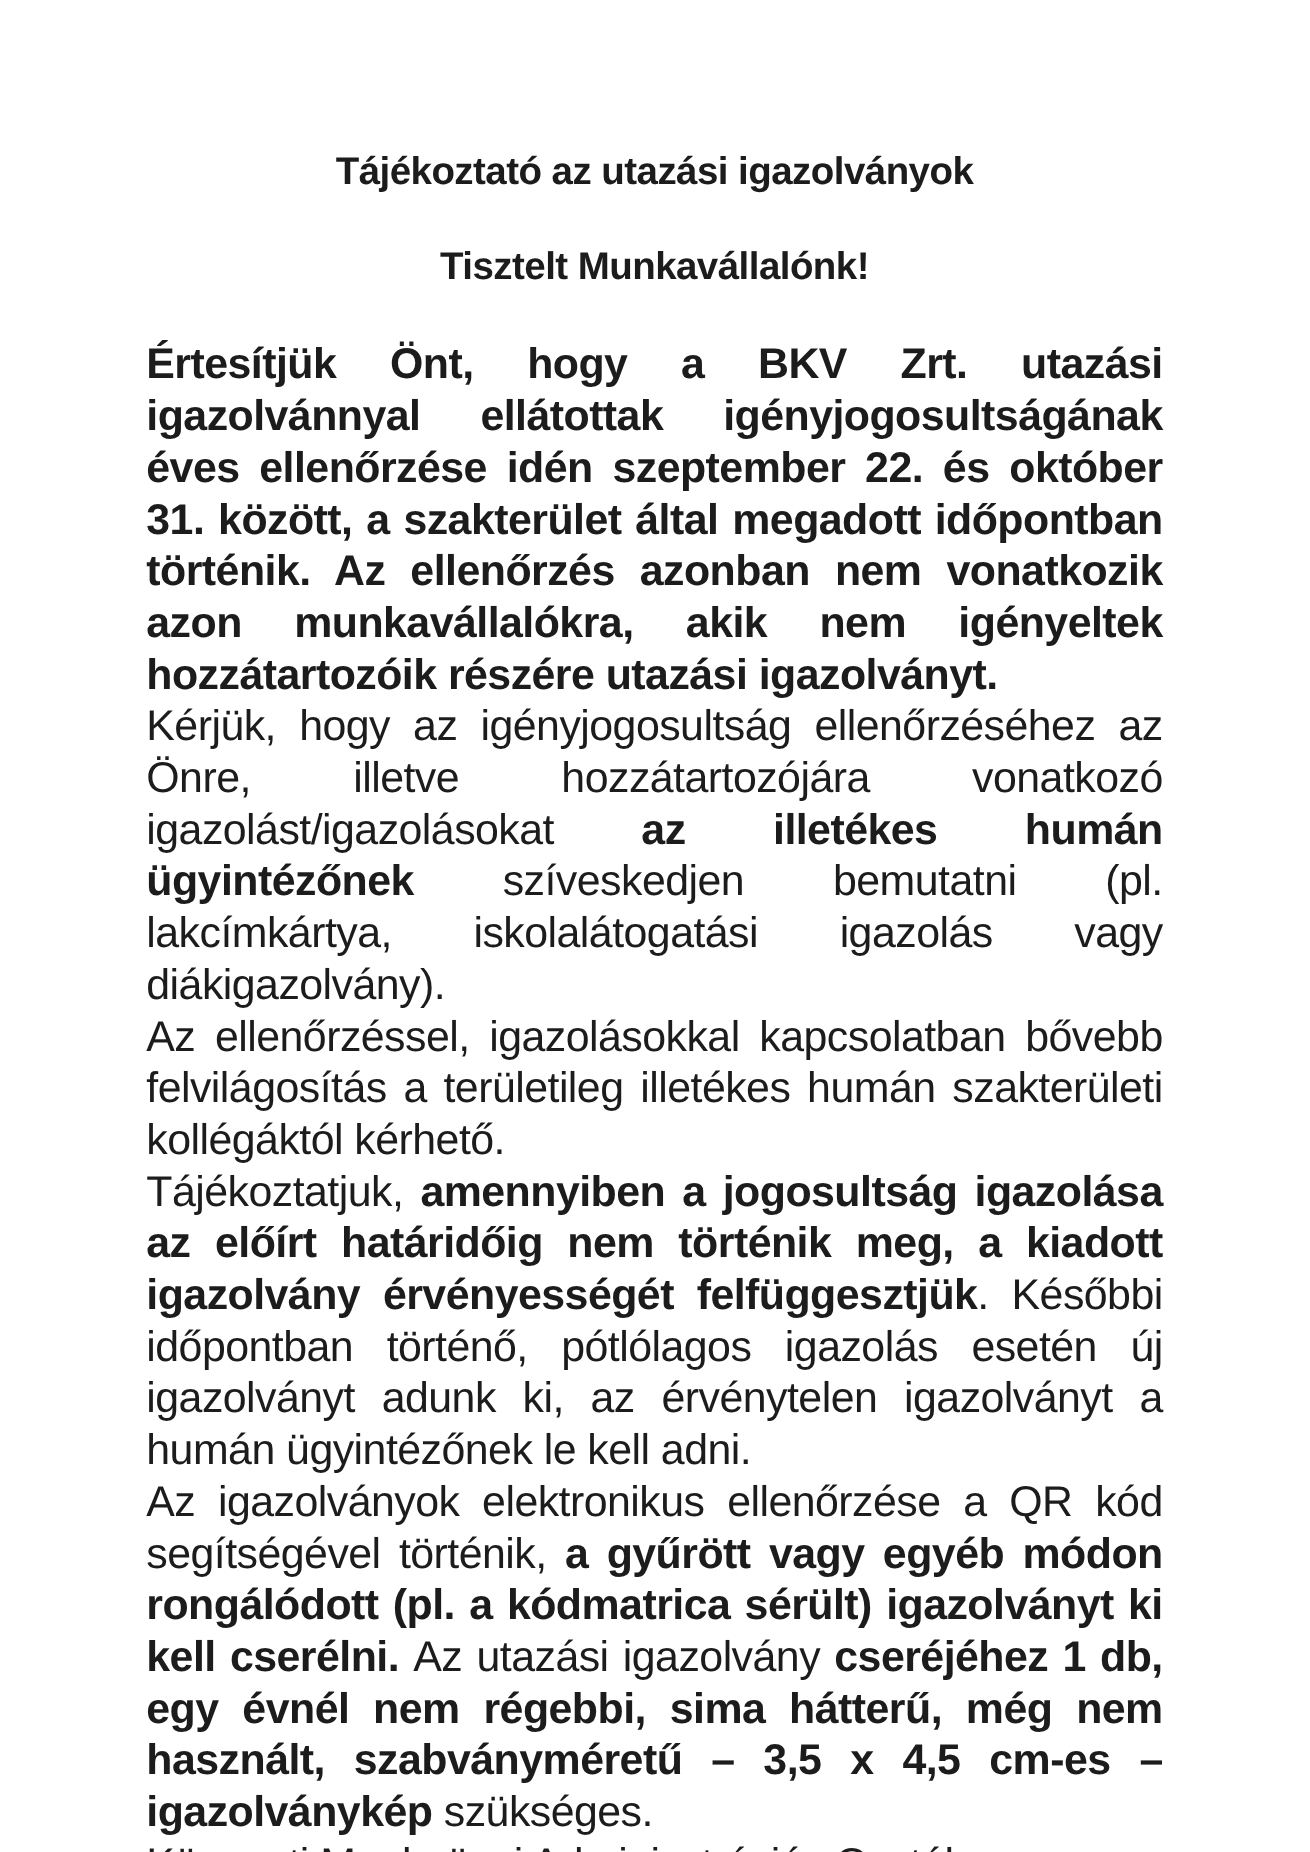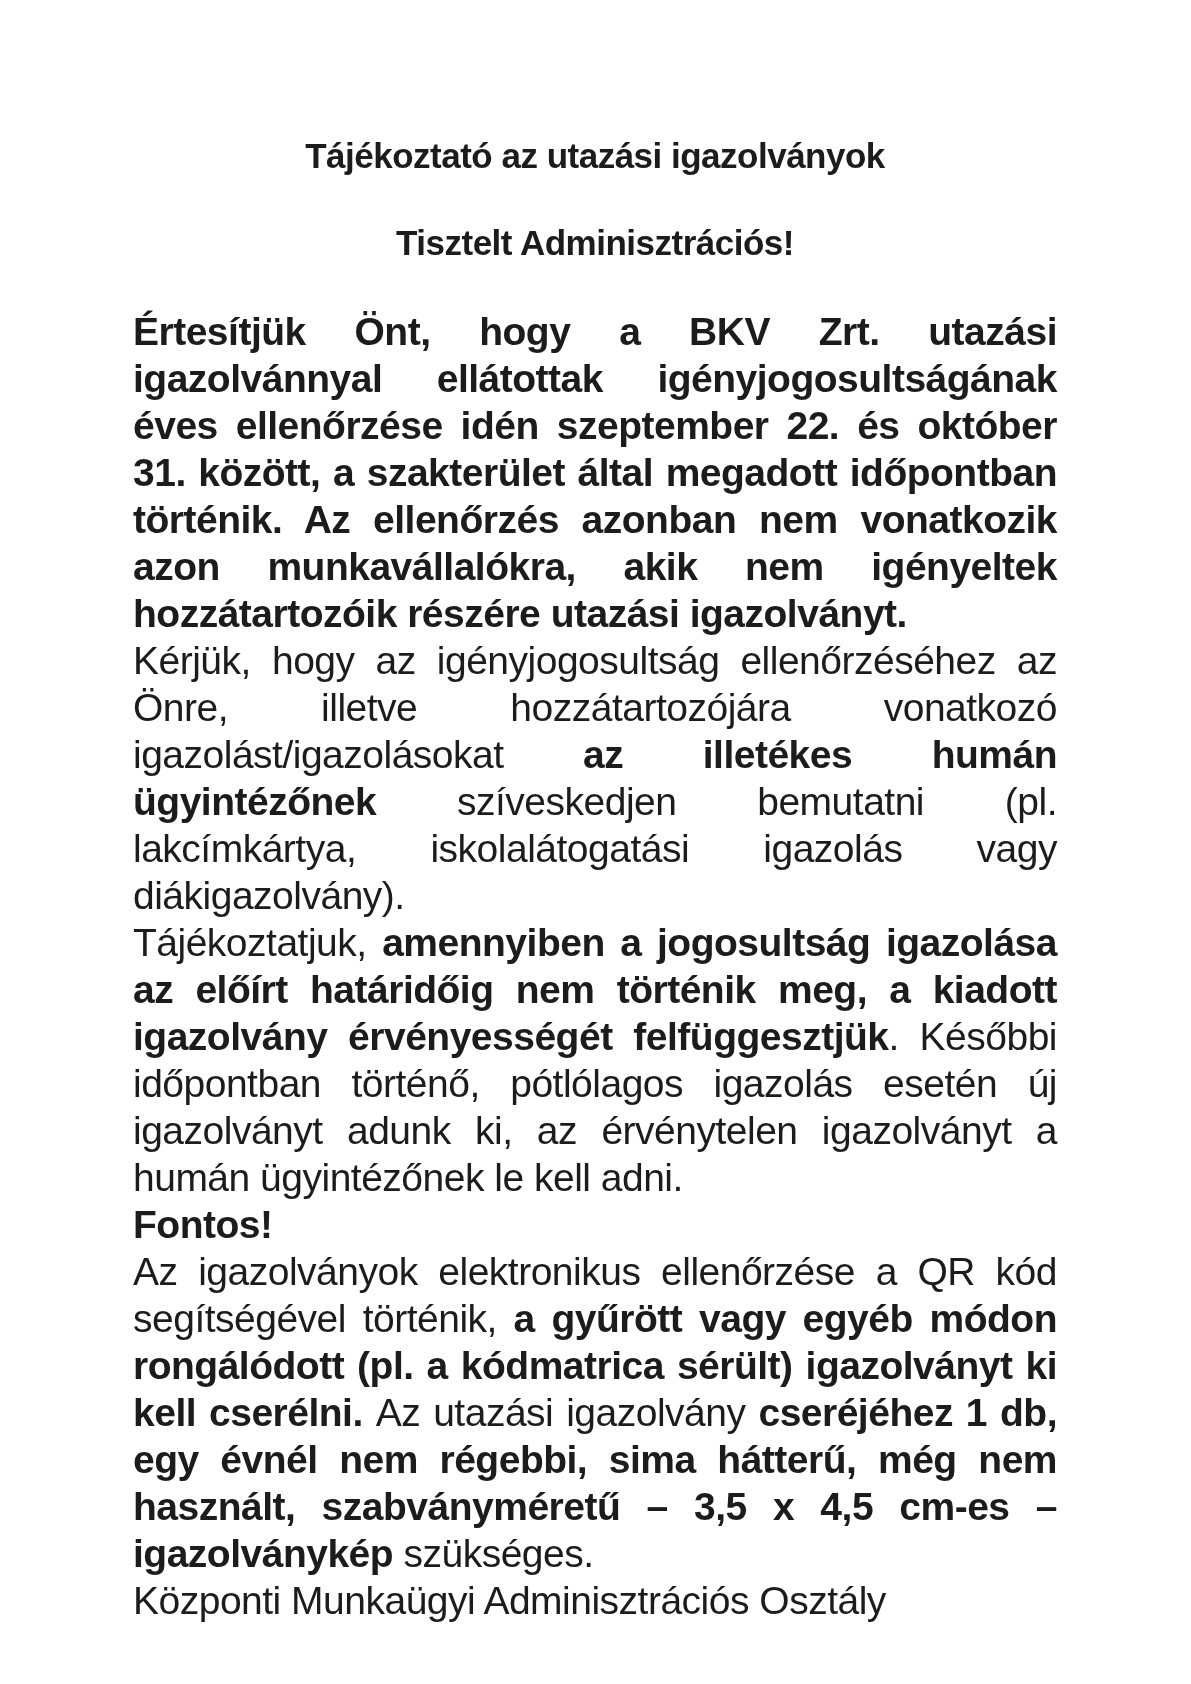--- a/index.html
+++ b/index.html
@@ -49,23 +49,23 @@
   }
 </style>
 </head>
 <body>
 
 <div class="page">
   <h1 class="doc-title">
     <span>Tájékoztató az utazási igazolványok</span><br>
   </h1>
 
-  <div class="salutation">Tisztelt Adminisztrációs!</div>
+  <div class="salutation">Tisztelt Munkavállalónk!</div>
 
   <div class="body-text" id="body-text">
       <p><span class="b">Értesítjük Önt, hogy a BKV Zrt. utazási igazolvánnyal ellátottak igényjogosultságának éves ellenőrzése idén szeptember 22. és október 31. között, a szakterület által megadott időpontban történik. Az ellenőrzés azonban nem vonatkozik azon munkavállalókra, akik nem igényeltek hozzátartozóik részére utazási igazolványt.</span></p>
       <p><span>Kérjük, hogy az igényjogosultság ellenőrzéséhez az Önre, illetve hozzátartozójára vonatkozó igazolást/igazolásokat </span><span class="b">az illetékes humán ügyintézőnek </span><span>szíveskedjen bemutatni (pl. lakcímkártya, iskolalátogatási igazolás vagy diákigazolvány).</span></p>
+      <p><span>Az ellenőrzéssel, igazolásokkal kapcsolatban bővebb felvilágosítás a területileg illetékes humán szakterületi kollégáktól kérhető.</span></p>
       <p><span>Tájékoztatjuk, </span><span class="b">amennyiben a jogosultság igazolása az előírt határidőig nem történik meg, a kiadott igazolvány érvényességét felfüggesztjük</span><span>. Későbbi időpontban történő, pótlólagos igazolás esetén új igazolványt adunk ki, az érvénytelen igazolványt a humán ügyintézőnek le kell adni.</span></p>
-      <p><span class="b">Fontos!</span></p>
       <p><span>Az igazolványok elektronikus ellenőrzése a QR kód segítségével történik, </span><span class="b">a gyűrött vagy egyéb módon rongálódott (pl. a kódmatrica sérült) igazolványt ki kell cserélni. </span><span>Az utazási igazolvány </span><span class="b">cseréjéhez 1 db, egy évnél nem régebbi, sima hátterű, még nem használt, szabványméretű – 3,5 x 4,5 cm-es – igazolványkép </span><span>szükséges.</span></p>
       <p><span>Központi Munkaügyi Adminisztrációs Osztály</span></p>
     </div>
 </div>
 
 </body></html>

